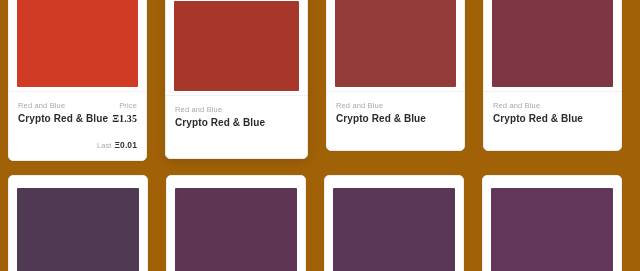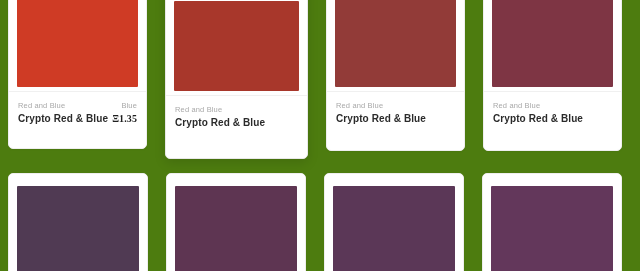--- a/index.html
+++ b/index.html
@@ -8,21 +8,21 @@
     height: 271px;
     overflow: hidden;
     background: #fbfbfb;
     font-family: "Liberation Sans", sans-serif;
     -webkit-font-smoothing: antialiased;
   }
   #app {
     position: relative;
     width: 640px;
     height: 271px;
-    background: #4d7c0f;
+    background: #a16207;
     text-align: center;
   }
   .grid {
     position: absolute;
     top: -16px;
     left: 0;
     width: 640px;
   }
   .row {
     position: relative;
@@ -144,27 +144,31 @@
     <div class="row row-1">
 
       <div class="card">
         <div class="media">
           <div class="swatch" style="background-color: rgb(207, 59, 37);"></div>
         </div>
         <div class="divider"></div>
         <div class="info">
           <div class="info-row">
             <span class="collection">Red and Blue</span>
-            <span class="price-label">Blue</span>
+            <span class="price-label">Price</span>
           </div>
           <div class="info-row">
             <span class="title">Crypto Red &amp; Blue</span>
             <span class="price-value">Ξ1.35</span>
           </div>
           <div class="spacer"></div>
+          <div class="last-row">
+            <span class="last-label">Last</span>
+            <span class="last-value">Ξ0.01</span>
+          </div>
         </div>
       </div>
 
       <div class="card wide hovered">
         <div class="media media-tall">
           <div class="swatch" style="background-color: rgb(168, 55, 43);"></div>
         </div>
         <div class="divider"></div>
         <div class="info info-tall">
           <div class="info-row">

